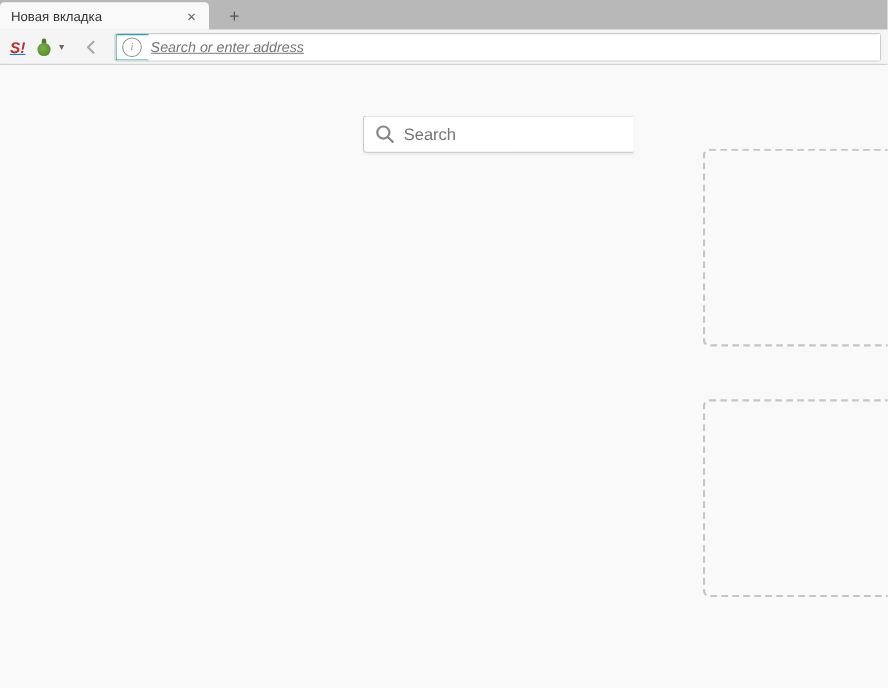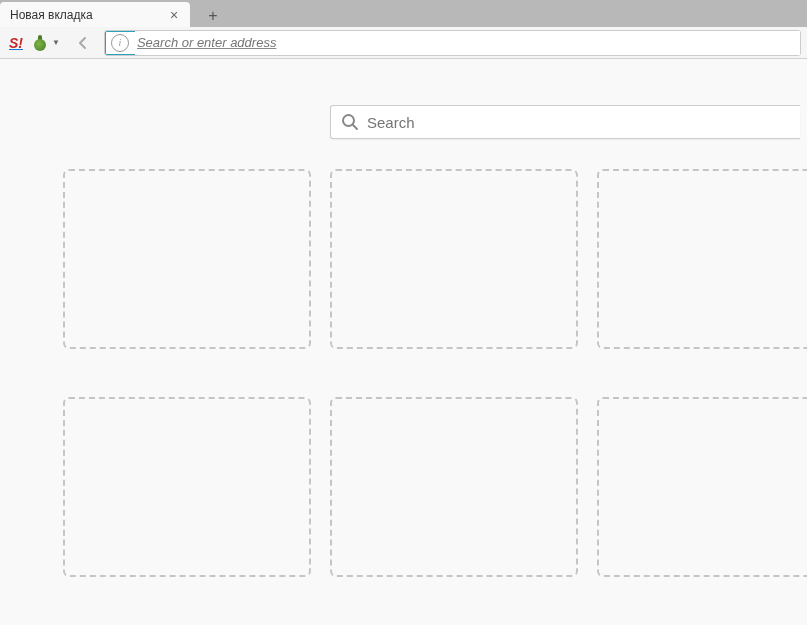--- a/index.html
+++ b/index.html
@@ -157,21 +157,21 @@
   color: #888;
   height: 100%;
   padding-left: 2px;
   text-decoration: underline;
 }
 
 
 .content {
   padding-top: 46px;
   display: flex;
-  flex-direction: column;
+  flex-direction: row;
   align-items: center;
 }
 .search-wrap {
   width: 470px;
   margin-left: 330px;
   align-self: flex-start;
   height: 34px;
   background: #fff;
   border: 1px solid #ccc;
   border-right: none;

